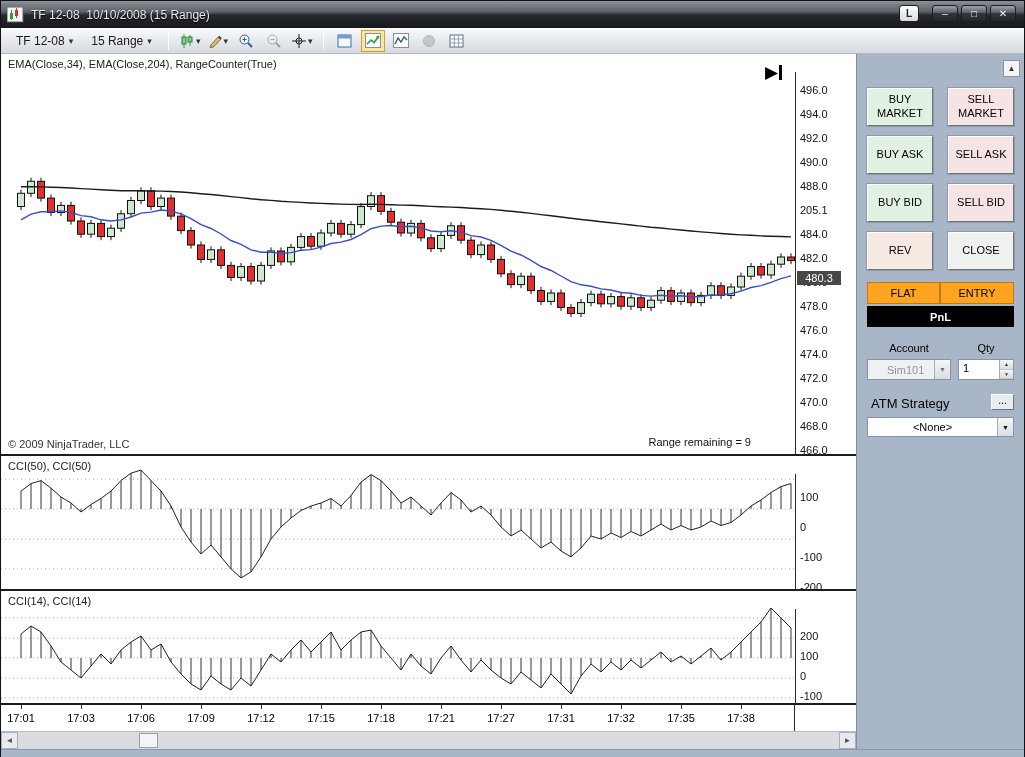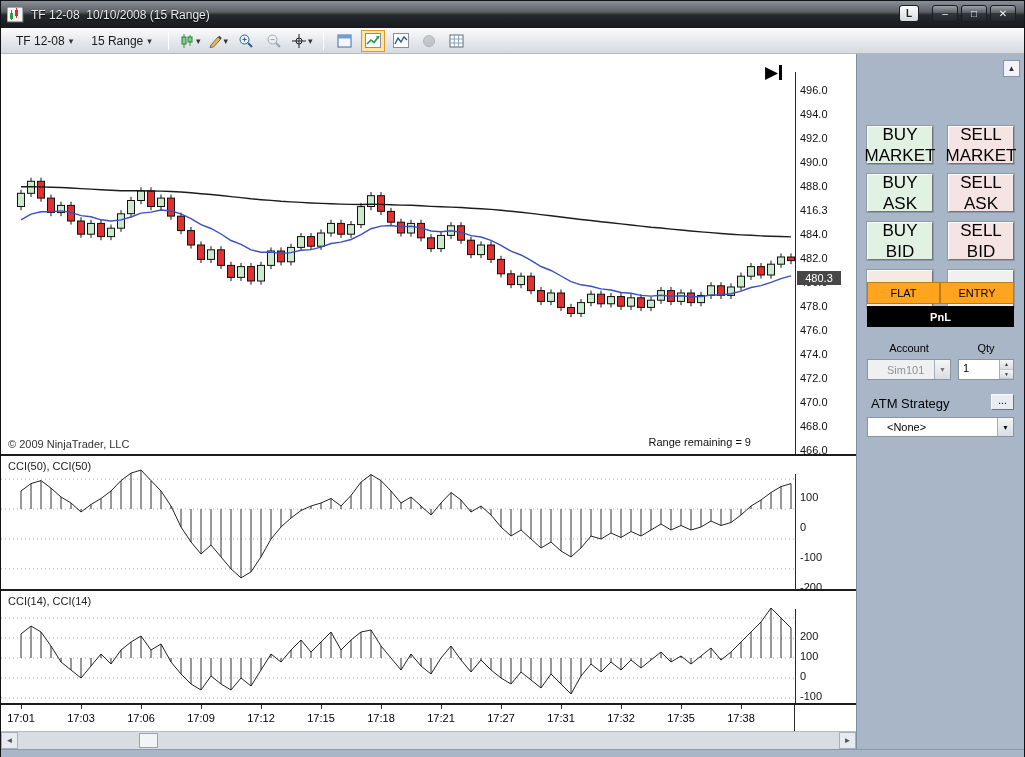--- a/index.html
+++ b/index.html
@@ -61,36 +61,36 @@
     border:1px solid #aab0b7; color:#555; font-size:8px; line-height:15px; text-align:center; cursor:pointer; }
   .sb-btn.left { left:0; } .sb-btn.right { right:0; }
   .sb-thumb { position:absolute; left:138px; top:1px; width:19px; height:15px; background:#f2f4f6;
     border:1px solid #9aa1a9; cursor:grab; }
 
   
   .side-panel { width:168px; height:695px; background:#a9b6c7; border-left:1px solid #7f8fa2; position:relative; }
   .scrollup { position:absolute; left:146px; top:6px; width:17px; height:17px; background:#f2f4f7;
     border:1px solid #8b939c; font-size:8px; color:#333; text-align:center; line-height:15px; cursor:pointer; }
   .obtn { position:absolute; width:66px; height:38px; display:flex; align-items:center; justify-content:center;
-    text-align:center; font-size:17px; color:#000; cursor:pointer; line-height:1.25;
-    border:1px solid; border-color:#fdfdfd #6e747b #6e747b #fdfdfd; box-shadow:0 0 0 1px #8e9aa8;margin-top:38px; }
+    text-align:center; font-size:11px; color:#000; cursor:pointer; line-height:1.25;
+    border:1px solid; border-color:#fdfdfd #6e747b #6e747b #fdfdfd; box-shadow:0 0 0 1px #8e9aa8; }
   .obtn.buy   { background:#e2f2e2; }
   .obtn.sell  { background:#f6e4e4; }
   .obtn.rev   { background:#f6e9e1; }
   .obtn.close { background:#f0f0ef; }
   .col1 { left:10px; } .col2 { left:91px; }
   .row1 { top:34px; } .row2 { top:82px; } .row3 { top:130px; } .row4 { top:178px; }
   .fe-cell { position:absolute; top:228px; height:22px; background:#ffa41f; border:1px solid #b87d17;
     font-size:11px; color:#000; display:flex; align-items:center; justify-content:center; cursor:pointer; }
   .pnl-bar { position:absolute; left:10px; top:252px; width:147px; height:21px; background:#000;
     color:#fff; font-size:11px; font-weight:bold; display:flex; align-items:center; justify-content:center; }
   .plabel { position:absolute; top:288px; font-size:11px; color:#000; text-align:center; }
   .combo { position:absolute; top:305px; height:21px; border:1px solid #8a949e; background:#eef0f2;
     display:flex; align-items:center; font-size:11px; cursor:pointer; }
-  .combo .val { flex:1; padding:0 19px; color:#8f9498; overflow:hidden; white-space:nowrap; }
+  .combo .val { flex:1; padding:0 19px; color:#8f9498; overflow:hidden; white-space:nowrap;text-align:center; }
   .combo .arrow { width:16px; height:100%; background:linear-gradient(#f4f6f8,#d9dde2);
     border-left:1px solid #a7adb4; font-size:7px; color:#777; display:flex; align-items:center; justify-content:center; }
   .spinner { position:absolute; left:101px; top:305px; width:56px; height:21px; border:1px solid #8a949e;
     background:#fff; display:flex; }
   .spinner .val { flex:1; font-size:11px; color:#000; padding:2px 4px; }
   .spinner .spins { width:14px; display:flex; flex-direction:column; border-left:1px solid #a7adb4; }
   .spinner .spins div { flex:1; background:linear-gradient(#f4f6f8,#d9dde2); font-size:5px; color:#333;
     display:flex; align-items:center; justify-content:center; cursor:pointer; border-bottom:1px solid #c3c8cd; }
   .atm-label { position:absolute; left:14px; top:342px; font-size:13px; color:#000; }
   .atm-more { position:absolute; left:134px; top:340px; width:23px; height:16px; background:#e9ecf0;
@@ -375,33 +375,34 @@
             <rect x="786.5" y="203.0" width="7" height="3.6" fill="#e03030" stroke="#111111"></rect>
             <polyline fill="none" stroke="#1c1c1c" stroke-width="1.4" points="20.0,132.8 30.0,132.7 40.0,132.9 50.0,133.3 60.0,133.5 70.0,134.0 80.0,134.6 90.0,135.1 100.0,135.8 110.0,136.3 120.0,136.7 130.0,136.8 140.0,136.8 150.0,137.0 160.0,137.1 170.0,137.5 180.0,138.0 190.0,138.8 200.0,139.7 210.0,140.5 220.0,141.5 230.0,142.6 240.0,143.6 250.0,144.8 260.0,145.7 270.0,146.4 280.0,147.3 290.0,147.9 300.0,148.4 310.0,149.0 320.0,149.4 330.0,149.7 340.0,150.1 350.0,150.4 360.0,150.5 370.0,150.3 380.0,150.4 390.0,150.7 400.0,151.1 410.0,151.3 420.0,151.8 430.0,152.4 440.0,152.8 450.0,153.1 460.0,153.5 470.0,154.2 480.0,154.7 490.0,155.4 500.0,156.3 510.0,157.3 520.0,158.3 530.0,159.4 540.0,160.6 550.0,161.7 560.0,163.0 570.0,164.3 580.0,165.5 590.0,166.5 600.0,167.7 610.0,168.8 620.0,169.9 630.0,171.0 640.0,172.1 650.0,173.2 660.0,174.0 670.0,175.1 680.0,176.0 690.0,177.0 700.0,177.9 710.0,178.6 720.0,179.5 730.0,180.3 740.0,180.9 750.0,181.3 760.0,181.9 770.0,182.3 780.0,182.5 790.0,182.9"></polyline>
             <polyline fill="none" stroke="#3b4fc0" stroke-width="1.4" points="20.0,165.9 30.0,160.1 40.0,157.7 50.0,157.8 60.0,156.9 70.0,158.4 80.0,161.6 90.0,162.8 100.0,165.8 110.0,167.0 120.0,165.9 130.0,163.0 140.0,159.1 150.0,158.1 160.0,156.0 170.0,157.0 180.0,159.9 190.0,164.6 200.0,170.7 210.0,174.5 220.0,180.0 230.0,186.5 240.0,190.4 250.0,195.9 260.0,198.2 270.0,198.1 280.0,199.5 290.0,198.6 300.0,196.2 310.0,195.6 320.0,193.1 330.0,189.5 340.0,188.1 350.0,185.5 360.0,180.6 370.0,174.7 380.0,172.1 390.0,171.5 400.0,172.7 410.0,172.2 420.0,173.9 430.0,177.0 440.0,177.7 450.0,176.8 460.0,178.2 470.0,181.6 480.0,183.0 490.0,186.3 500.0,191.4 510.0,197.2 520.0,201.0 530.0,206.3 540.0,212.5 550.0,216.5 560.0,222.0 570.0,227.6 580.0,230.8 590.0,232.2 600.0,234.9 610.0,236.0 620.0,238.5 630.0,239.3 640.0,241.4 650.0,242.1 660.0,241.3 670.0,242.2 680.0,241.7 690.0,242.8 700.0,242.6 710.0,241.0 720.0,241.0 730.0,239.8 740.0,237.2 750.0,233.5 760.0,231.6 770.0,228.4 780.0,224.6 790.0,221.9"></polyline>
           </svg>
         <div id="main-axis" class="axis">
             <div class="tick" style="top:12px">496.0</div>
             <div class="tick" style="top:36px">494.0</div>
             <div class="tick" style="top:60px">492.0</div>
             <div class="tick" style="top:84px">490.0</div>
             <div class="tick" style="top:108px">488.0</div>
-            <div class="tick" style="top:132px">416.3</div>
+            <div class="tick" style="top:132px">205.1</div>
             <div class="tick" style="top:156px">484.0</div>
             <div class="tick" style="top:180px">482.0</div>
             <div class="tick" style="top:204px">480.0</div>
             <div class="tick" style="top:228px">478.0</div>
             <div class="tick" style="top:252px">476.0</div>
             <div class="tick" style="top:276px">474.0</div>
             <div class="tick" style="top:300px">472.0</div>
             <div class="tick" style="top:324px">470.0</div>
             <div class="tick" style="top:348px">468.0</div>
             <div class="tick" style="top:372px">466.0</div>
             <div class="price-badge" style="top:199px">480.3</div>
           </div>
+        <div class="overlay-label">EMA(Close,34), EMA(Close,204), RangeCounter(True)</div>
         <div class="jump-end">
             <span>▶</span>
             <span class="bar"></span>
           </div>
         <div class="copyright">© 2009 NinjaTrader, LLC</div>
         <div class="range-note">Range remaining = 9</div>
       </div>
       <div class="divider"></div>
 
       <div class="panel" style="height:133px">

